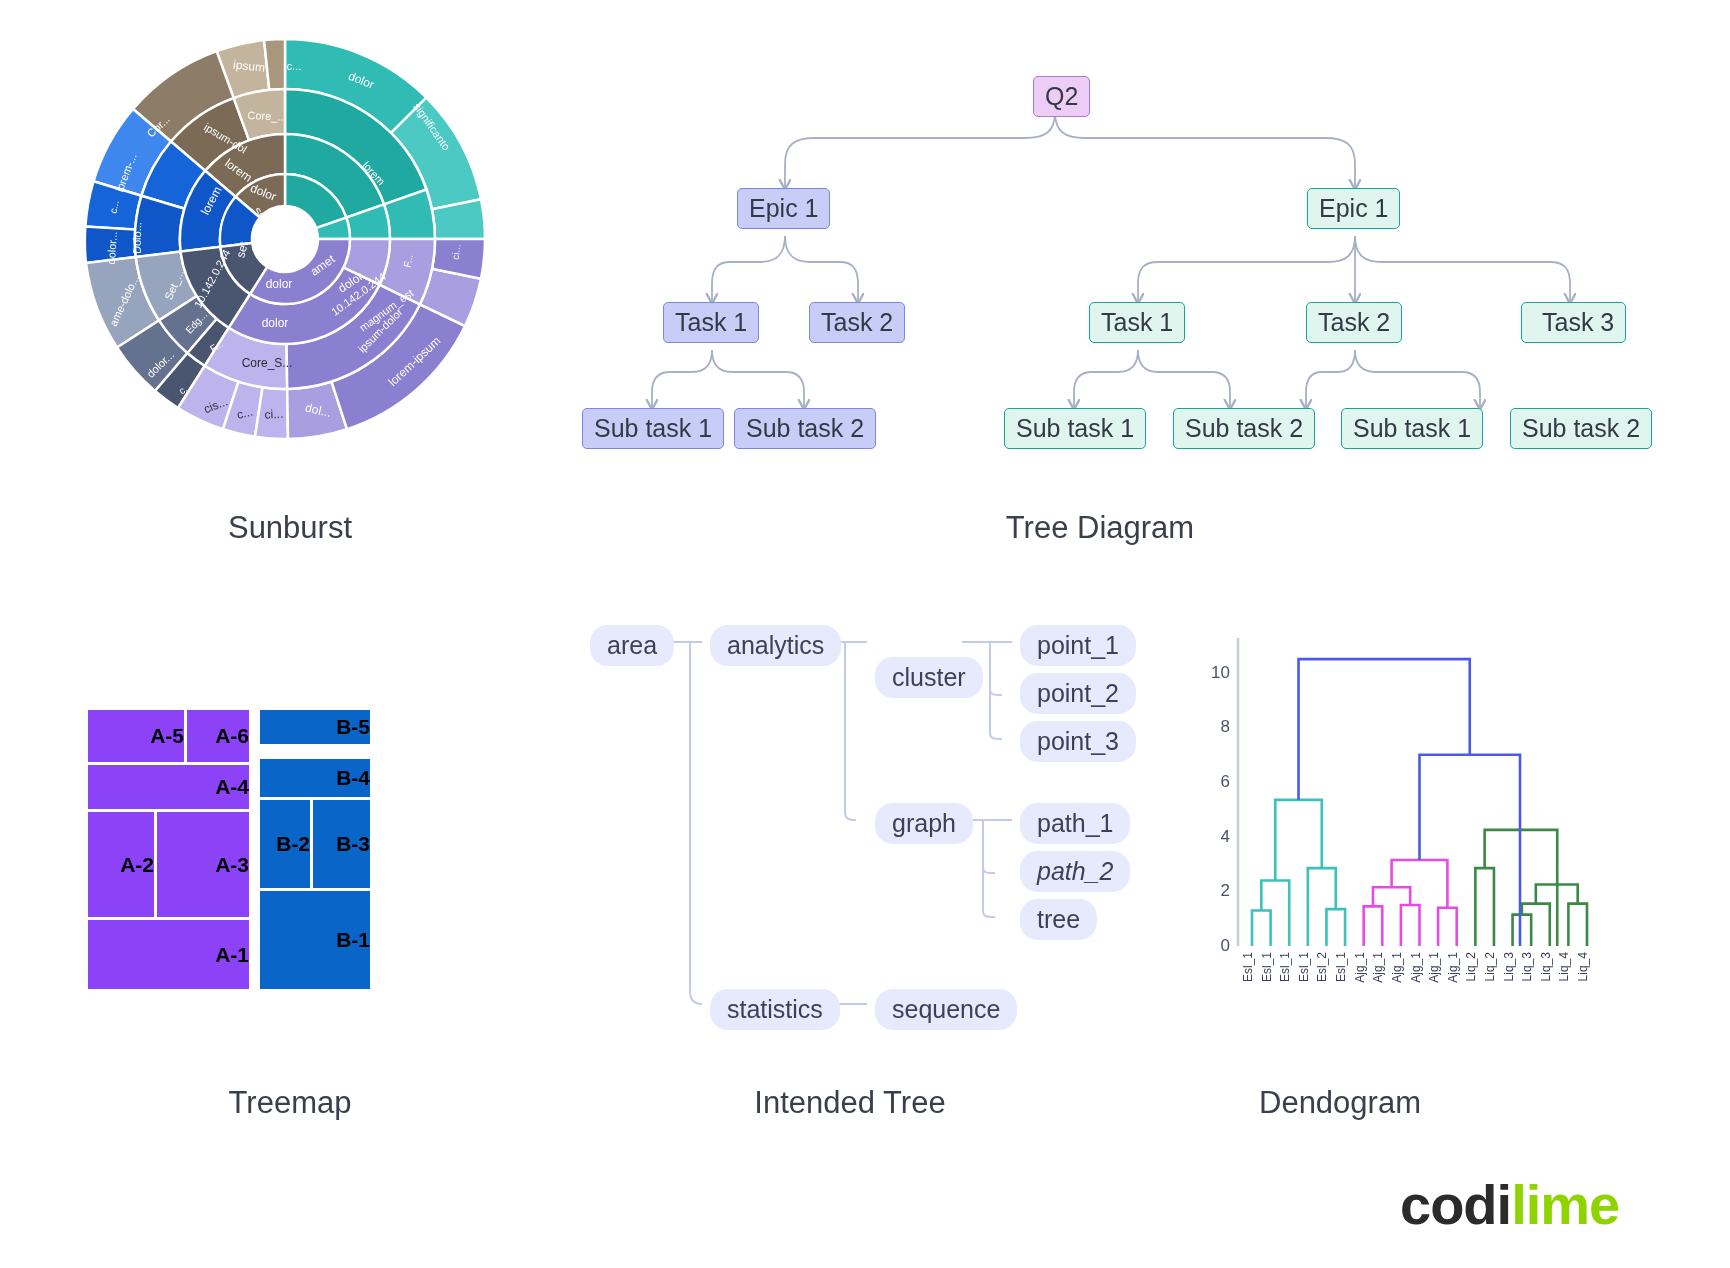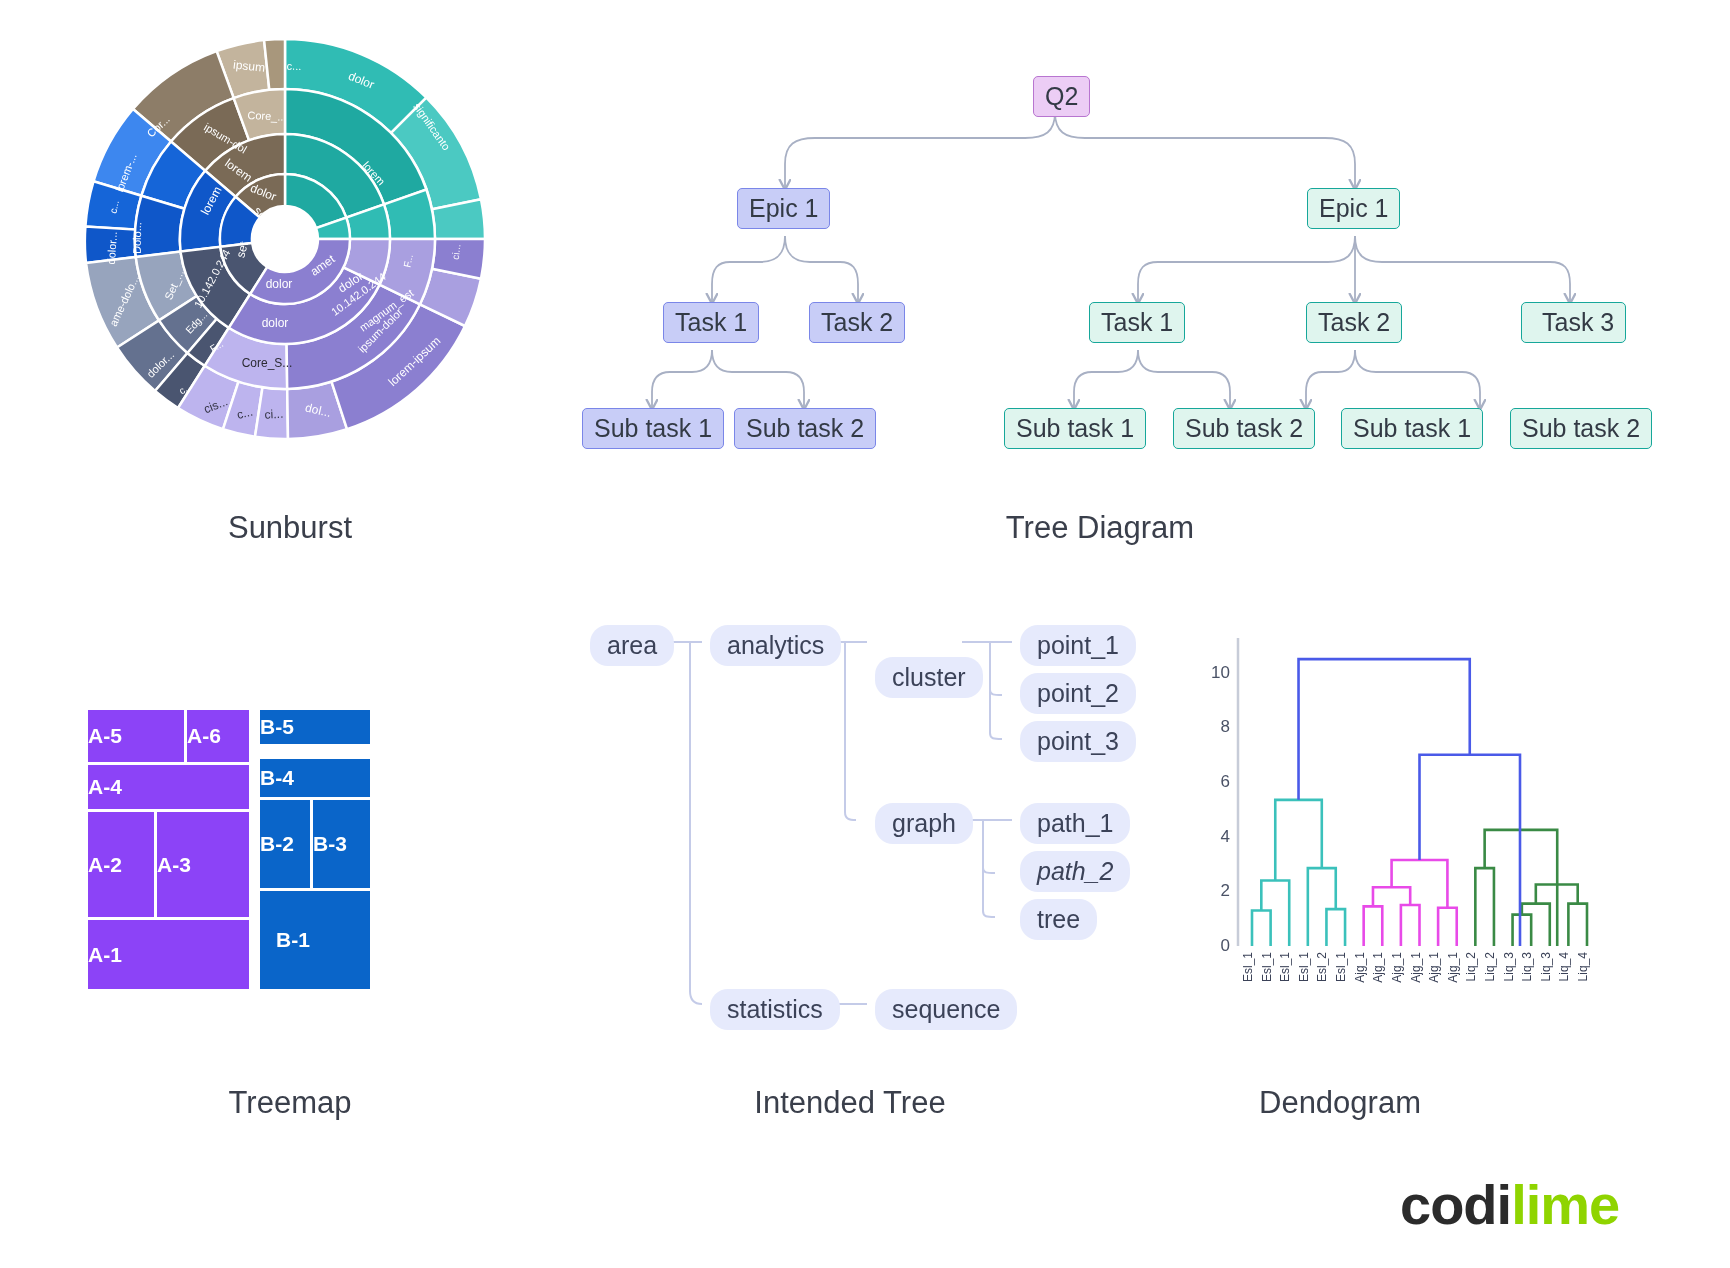--- a/index.html
+++ b/index.html
@@ -44,24 +44,24 @@
   }
   .tnode.root   { background:#eccdf5; border-color:#b875d0; }
   .tnode.blue   { background:#c8cdf7; border-color:#7a86e8; }
   .tnode.teal   { background:#dff5ee; border-color:#16a79a; }
 
   
   #treemap-panel { left:88px; top:710px; width:450px; height:310px; }
   #treemap-title { left:60px; top:1085px; width:460px; }
   .tm-cell {
     position:absolute;
-    color:#ffffff;
+    color:#000000;
     font-size:21px;
     font-weight:bold;
-    display:flex; align-items:center; justify-content:flex-start;
+    display:flex; align-items:center; justify-content:flex-end;
     font-family:"Liberation Sans", sans-serif;
   }
 
   
   #itree-panel { left:590px; top:615px; width:520px; height:400px; }
   #itree-title { left:640px; top:1085px; width:420px; }
   .pill {
     position:absolute;
     background:#e6eafc;
     color:#3b4258;

